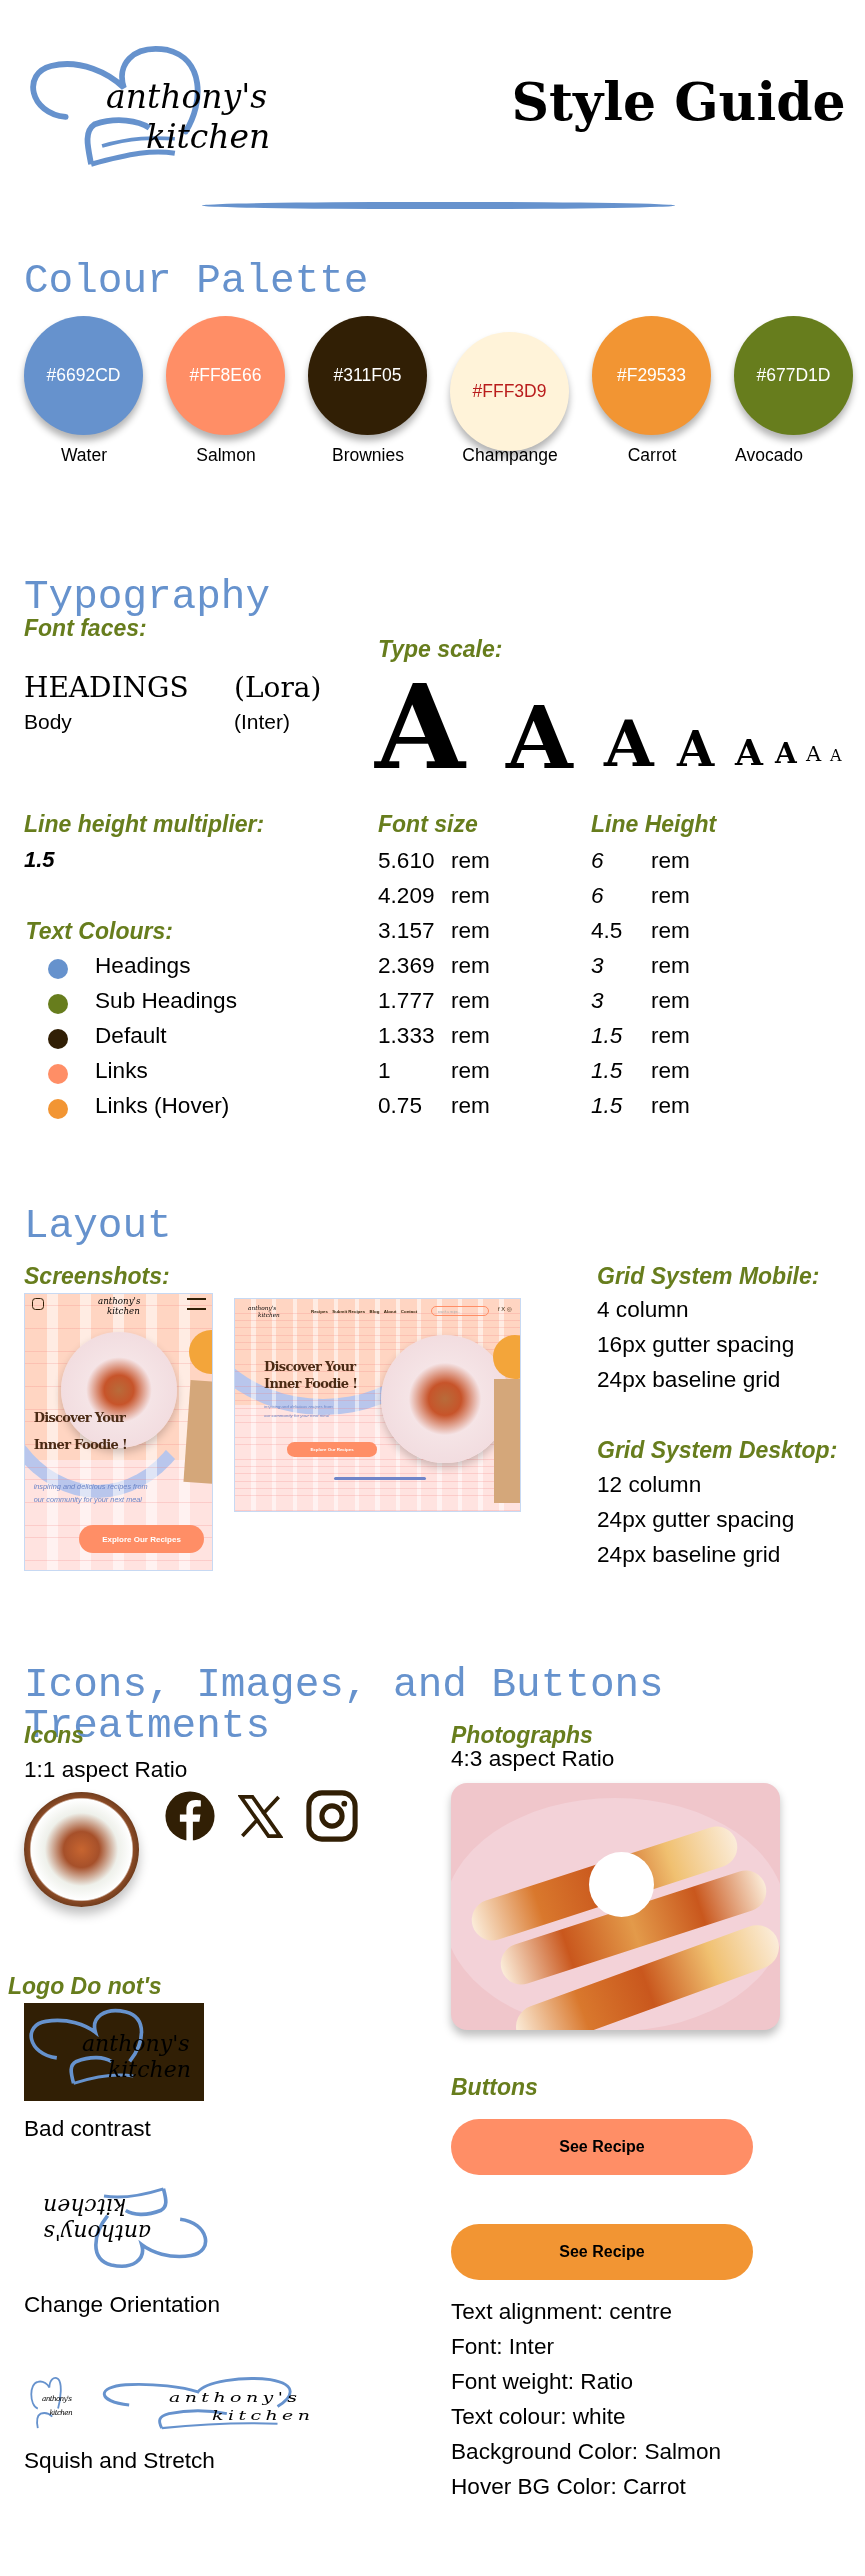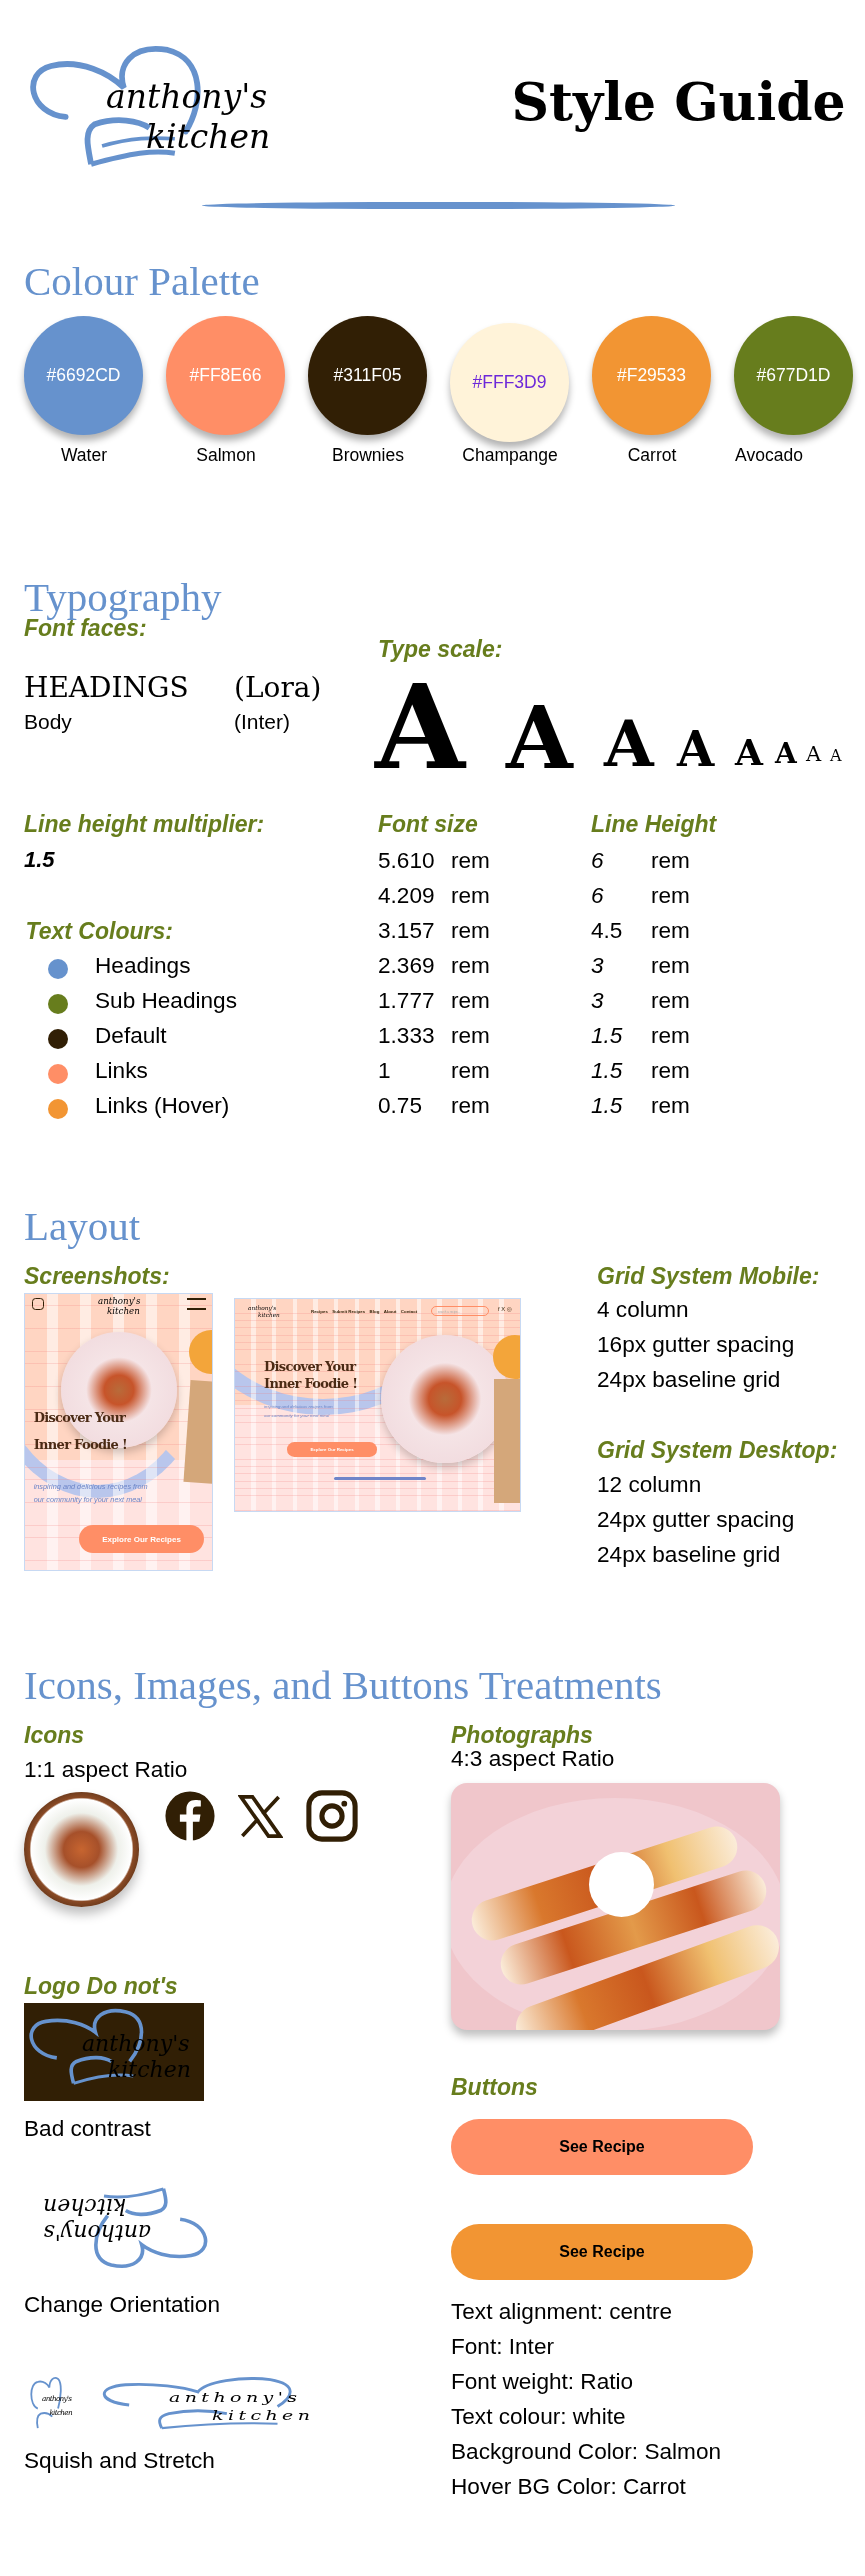--- a/index.html
+++ b/index.html
@@ -1,19 +1,19 @@
 <!DOCTYPE html>
 <html style="font-size:11.6px"><head>
 <meta charset="utf-8">
 <style>
   *{box-sizing:border-box;margin:0;padding:0}
   body{width:866px;height:2576px;background:#fff;font-family:"Liberation Sans","DejaVu Sans",sans-serif;color:#000;position:relative;overflow:hidden}
   .abs{position:absolute}
   .serif{font-family:"DejaVu Serif","Liberation Serif",serif}
-  .h1{color:#6692CD;font-family:Liberation Serif, serif;font-size:41px;line-height:1}
+  .h1{color:#6692CD;font-family:Liberation Mono, monospace;font-size:41px;line-height:1}
   .sub{color:#677D1D;font-style:italic;font-weight:bold;font-size:23px}
   .body{font-size:22.6px}
   .logo-wrap{position:absolute}
   .logo-text{font-family:"DejaVu Serif","Liberation Serif",serif;font-style:italic;color:#000}
   .swatch{position:absolute;width:119px;height:119px;border-radius:50%;display:flex;align-items:center;justify-content:center;font-size:17.5px;box-shadow:0 5.8px 7.3px rgba(0,0,0,.3)}
   .swatch-label{position:absolute;width:146px;text-align:center;font-size:17.5px}
   .dot{position:absolute;width:20.4px;height:20.4px;border-radius:50%}
   .row{position:absolute;font-size:22.6px;white-space:nowrap}
   .btn{position:absolute;width:302px;height:56px;border-radius:33px;color:#000000;font-weight:bold;font-size:16px;display:flex;align-items:center;justify-content:center;border:none}
   .shot{position:absolute;border:1.5px solid #c7d9f3;overflow:hidden;background:#ffe3e0}
@@ -44,21 +44,21 @@
 <div>
   <div class="swatch" style="left:24px;top:316px;background:#6692CD;color:#fff">
       <span>#6692CD</span>
     </div>
   <div class="swatch" style="left:166px;top:316px;background:#FF8E66;color:#fff">
       <span>#FF8E66</span>
     </div>
   <div class="swatch" style="left:308px;top:316px;background:#311F05;color:#fff">
       <span>#311F05</span>
     </div>
-  <div class="swatch" style="left:450px;top:323px;background:#FFF3D9;color:#6d28d9">
+  <div class="swatch" style="left:450px;top:332px;background:#FFF3D9;color:#b91c1c">
       <span>#FFF3D9</span>
     </div>
   <div class="swatch" style="left:592px;top:316px;background:#F29533;color:#fff">
       <span>#F29533</span>
     </div>
   <div class="swatch" style="left:734px;top:316px;background:#677D1D;color:#fff">
       <span>#677D1D</span>
     </div>
 
   <div class="swatch-label" style="left:11px;top:445px">Water</div>
@@ -249,21 +249,21 @@
 <div class="abs sub" style="left:451px;top:1722px">Photographs</div>
 <div class="row" style="left:451px;top:1746px">4:3 aspect Ratio</div>
 <div class="abs" style="left:451px;top:1783px;width:329px;height:247px;border-radius:16px;background:#f0c6cb;box-shadow:0 5.8px 8.7px rgba(0,0,0,.25);overflow:hidden">
   <div class="abs" style="left:-7.3px;top:14.6px;width:342px;height:233px;border-radius:50%;background:#f3d2d8"></div>
   <div class="abs" style="left:14.6px;top:80px;width:277px;height:41px;border-radius:20.4px;background:linear-gradient(90deg,#fbecd9,#d9782d,#c9571d,#f0c070,#fbecd9);transform:rotate(-18deg)"></div>
   <div class="abs" style="left:44px;top:124px;width:277px;height:41px;border-radius:20.4px;background:linear-gradient(90deg,#fbecd9,#c9571d,#e39a4a,#c9571d,#fbecd9);transform:rotate(-18deg)"></div>
   <div class="abs" style="left:58px;top:182px;width:277px;height:44px;border-radius:22px;background:linear-gradient(90deg,#fbecd9,#d9782d,#c9571d,#f0c070,#fbecd9);transform:rotate(-20deg)"></div>
   <div class="abs" style="left:138px;top:69px;width:65px;height:65px;border-radius:50%;background:#fff"></div>
 </div>
 
-<div class="abs sub" style="left:24px;top:1973px">Logo Do not's</div>
+<div class="abs sub" style="left:8px;top:1973px">Logo Do not's</div>
 
 <div class="abs" style="left:24px;top:2003px;width:180px;height:98px;background:#311F05;overflow:hidden">
   <svg width="180" height="98" viewBox="0 0 247 134" style="position:absolute;left:0;top:0">
     <path d="M45 75 C5 70 -2 30 30 25 C60 20 85 30 98 40 C92 20 110 5 140 12 C170 20 165 55 145 80" fill="none" stroke="#6692CD" stroke-width="5"></path>
     <path d="M68 110 C64 95 62 85 72 80 C92 72 110 74 120 80" fill="none" stroke="#6692CD" stroke-width="5"></path>
     <path d="M68 110 C100 100 125 96 150 100" fill="none" stroke="#6692CD" stroke-width="4"></path>
   </svg>
   <div class="abs logo-text" style="left:58px;top:28px;font-size:22px">anthony's</div>
   <div class="abs logo-text" style="left:84px;top:54px;font-size:22px">kitchen</div>
 </div>

